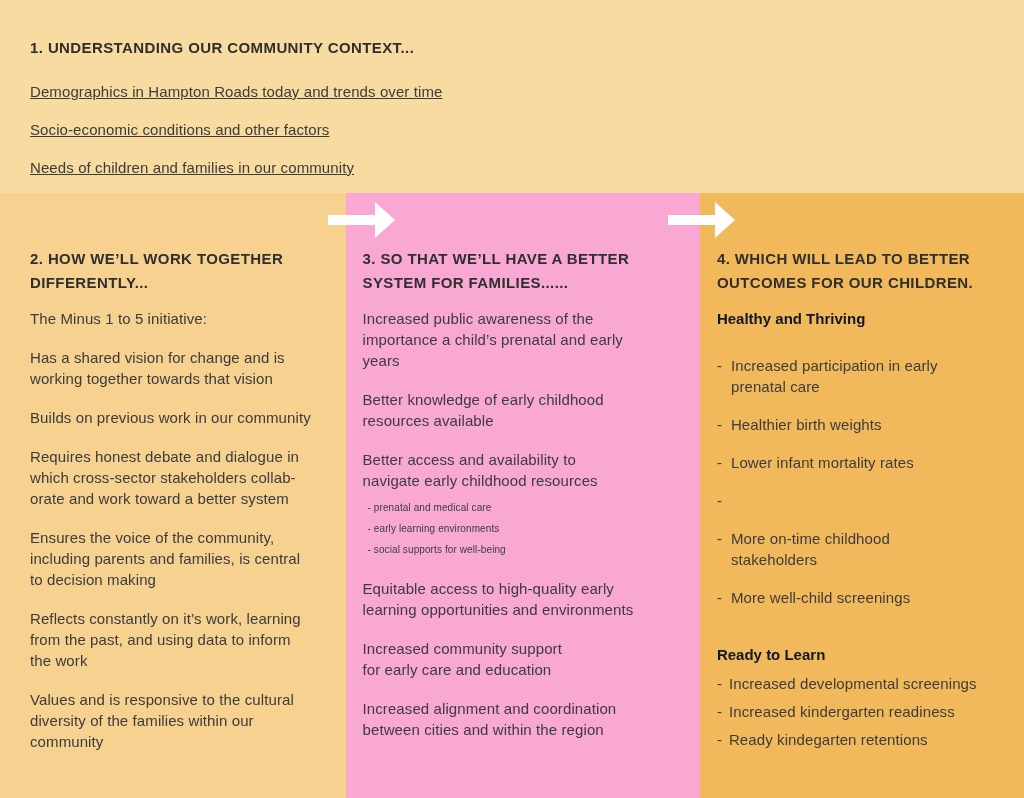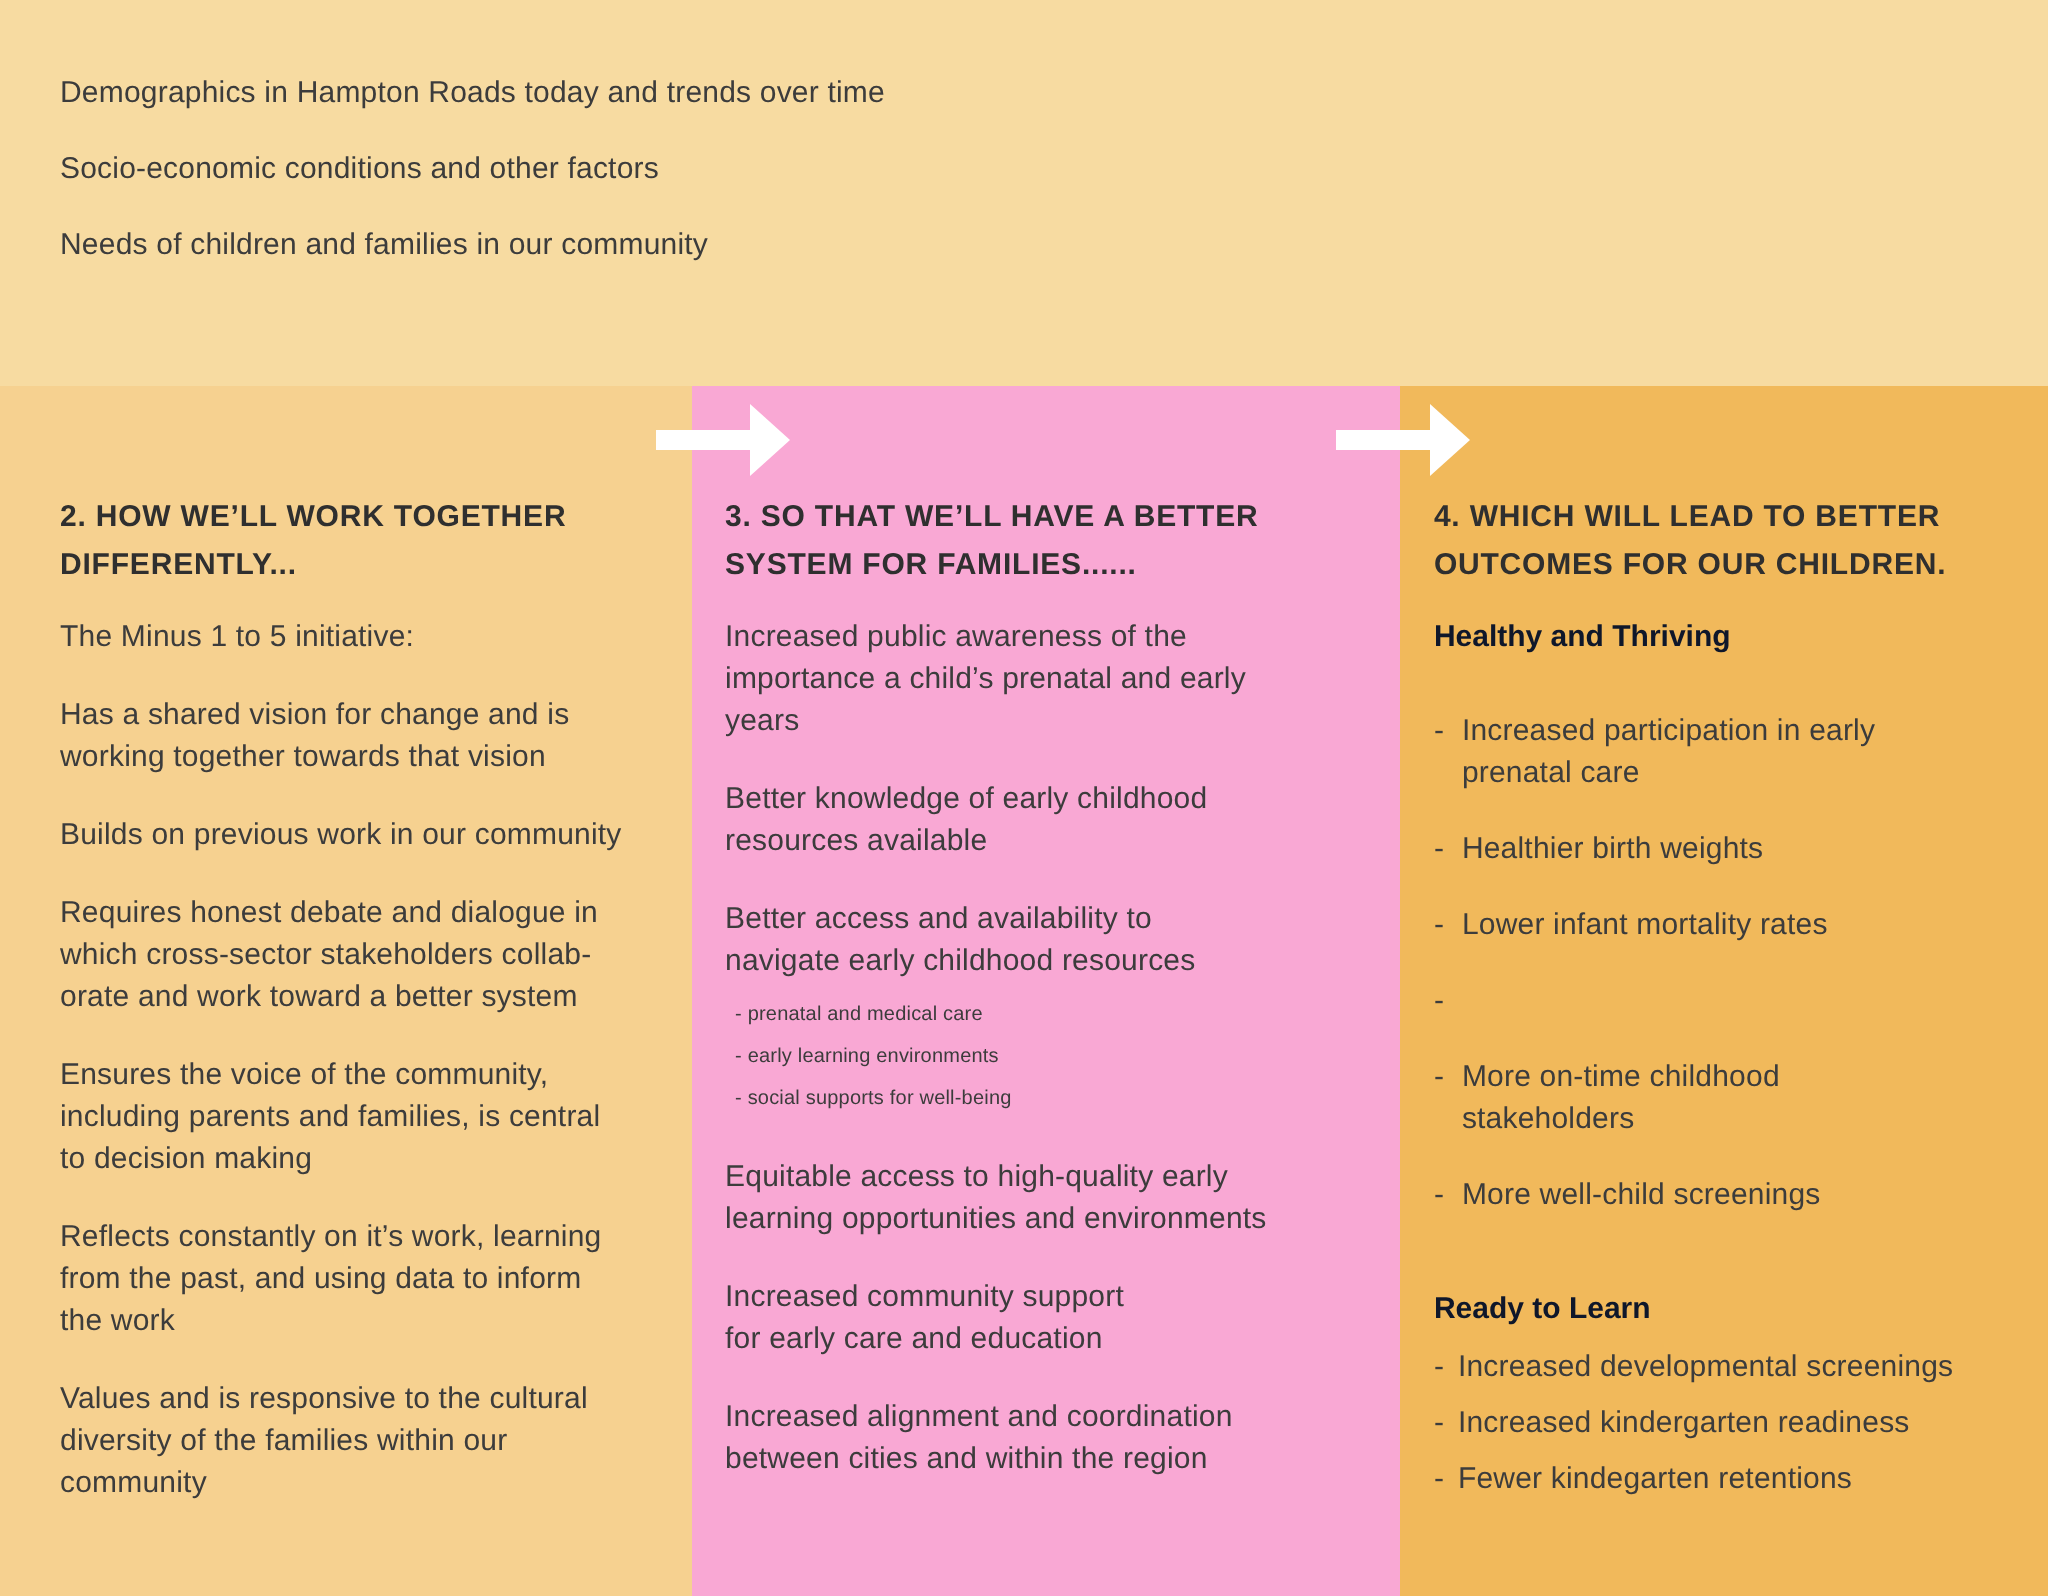--- a/index.html
+++ b/index.html
@@ -32,21 +32,21 @@
   .heading {
     font-size:15px; font-weight:bold; letter-spacing:0.4px;
     color:#2f2f2f; text-transform:uppercase;
     line-height:24px; margin:0 0 14px 0;
     white-space:pre-line;
   }
   .para {
     font-size:15px; line-height:21px; letter-spacing:0.1px;
     margin:0 0 18px 0; white-space:pre-line;
   }
-  .top-band .para { margin:0 0 17px 0; }
+  .top-band .para { margin:0 0 17px 0;text-decoration:underline; }
   .top-band .heading { margin-bottom:21px; }
 
   .columns {
     position:absolute; left:0; top:193px;
     width:1024px; height:605px;
     display:flex;
   }
   .col { height:605px; padding-top:54px; }
   .col-2 { width:353px; background:#F6D190; padding-left:30px; }
   .col-3 { width:362px; background:#f9a8d4; padding-left:17px; padding-right:18px; }
@@ -92,20 +92,21 @@
   <div class="swirl q1" style="left:-75px; top:408px; width:150px; height:150px; transform:rotate(-10deg);"></div>
   <div class="swirl h1" style="left:-45px; top:468px; width:125px; height:125px; transform:rotate(25deg);"></div>
   <div class="swirl h1" style="left:125px; top:672px; width:225px; height:225px; transform:rotate(-20deg);"></div>
   <div class="swirl q1" style="left:35px; top:638px; width:80px; height:80px; transform:rotate(30deg);"></div>
   <div class="swirl h1" style="left:542px; top:702px; width:150px; height:150px; transform:rotate(-15deg);"></div>
   <div class="swirl q2" style="left:882px; top:542px; width:140px; height:140px; transform:rotate(35deg);"></div>
   <div class="swirl q1" style="left:968px; top:88px; width:110px; height:110px; transform:rotate(10deg);"></div>
   <div class="swirl q2" style="left:62px; top:148px; width:120px; height:120px; transform:rotate(60deg);"></div>
 
   <section class="top-band">
+    <h2 class="heading">1. UNDERSTANDING OUR COMMUNITY CONTEXT...</h2>
     <p class="para">Demographics in Hampton Roads today and trends over time</p>
     <p class="para">Socio-economic conditions and other factors</p>
     <p class="para">Needs of children and families in our community</p>
   </section>
 
   <div class="columns">
 
     <section class="col col-2">
       <h2 class="heading">2. HOW WE’LL WORK TOGETHER
 DIFFERENTLY...</h2>
@@ -187,21 +188,21 @@
       <div class="bullet tight">
         <span class="dash">-</span>
         <span>Increased developmental screenings</span>
       </div>
       <div class="bullet tight">
         <span class="dash">-</span>
         <span>Increased kindergarten readiness</span>
       </div>
       <div class="bullet tight">
         <span class="dash">-</span>
-        <span>Fewer kindegarten retentions</span>
+        <span>Ready kindegarten retentions</span>
       </div>
     </section>
   </div>
 
   <div class="arrow arrow-1">
     <div class="shaft"></div>
     <div class="head"></div>
   </div>
   <div class="arrow arrow-2">
     <div class="shaft"></div>

